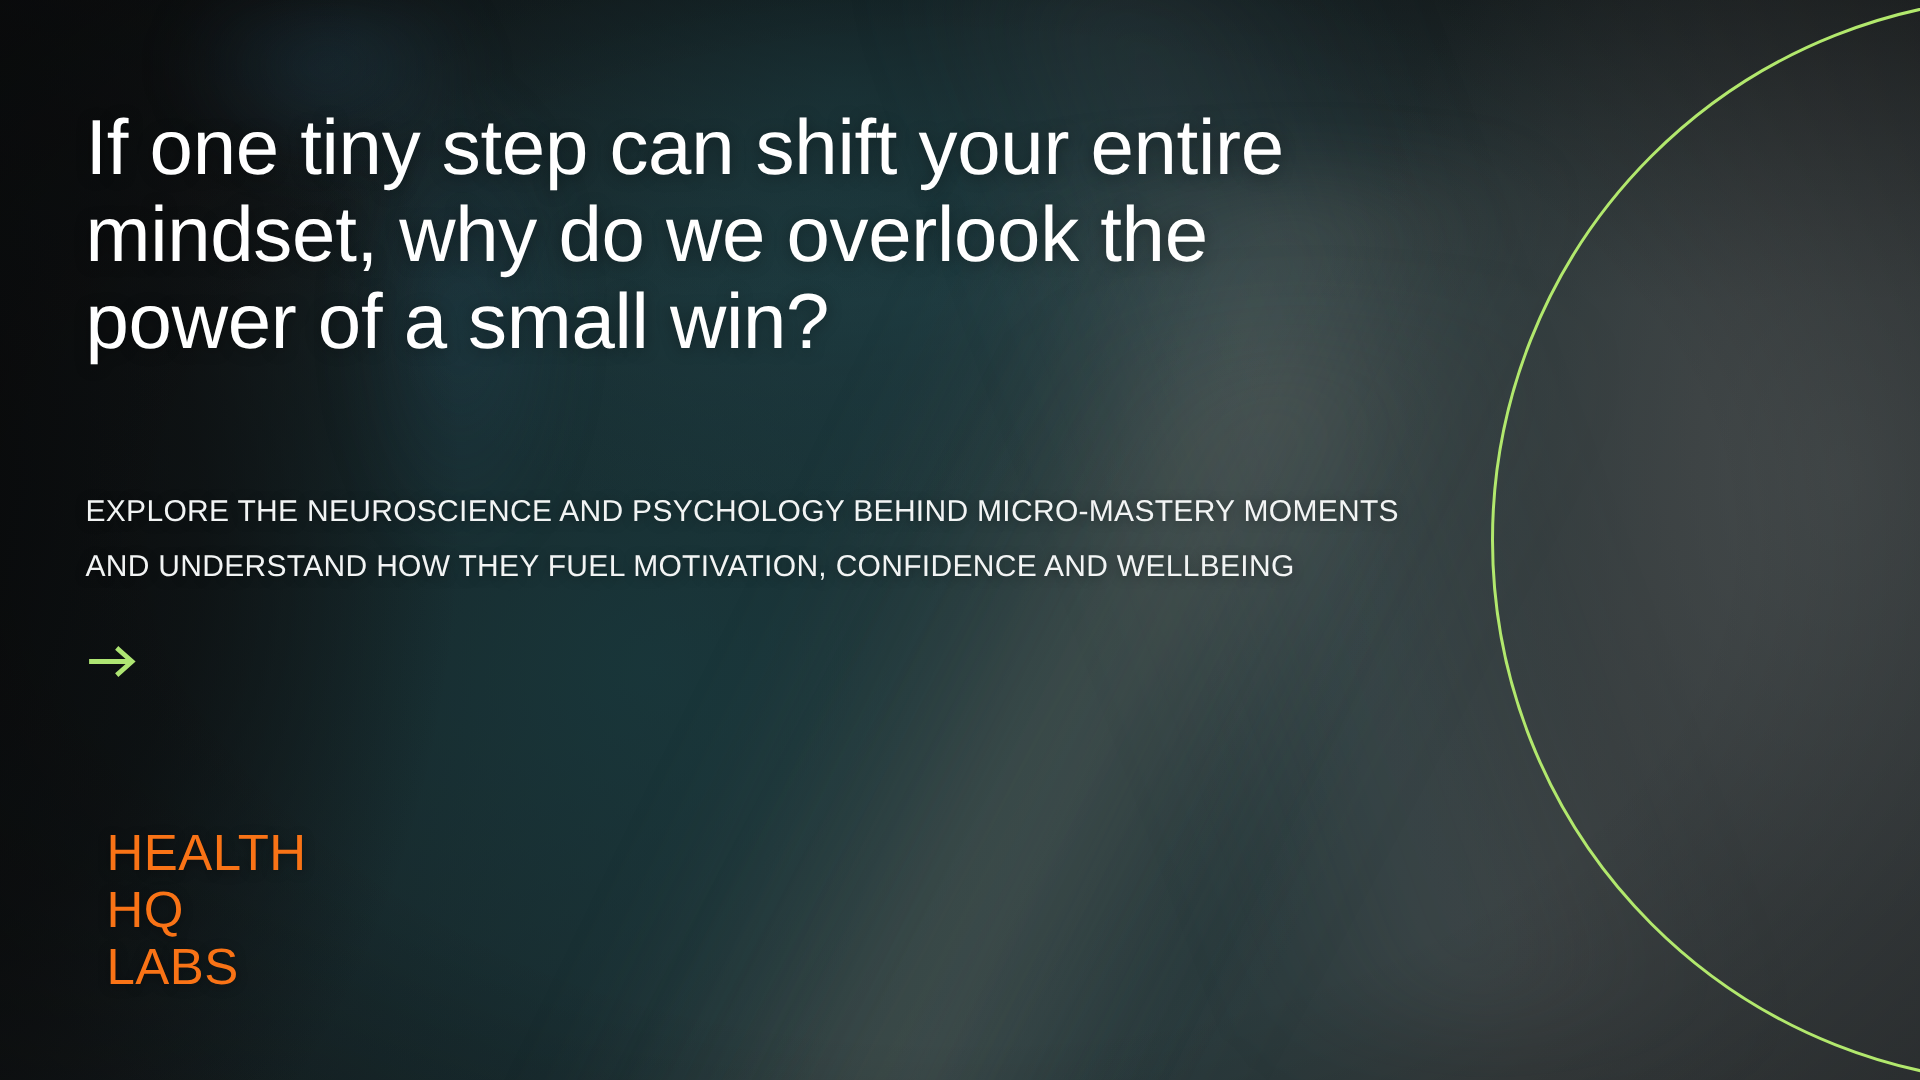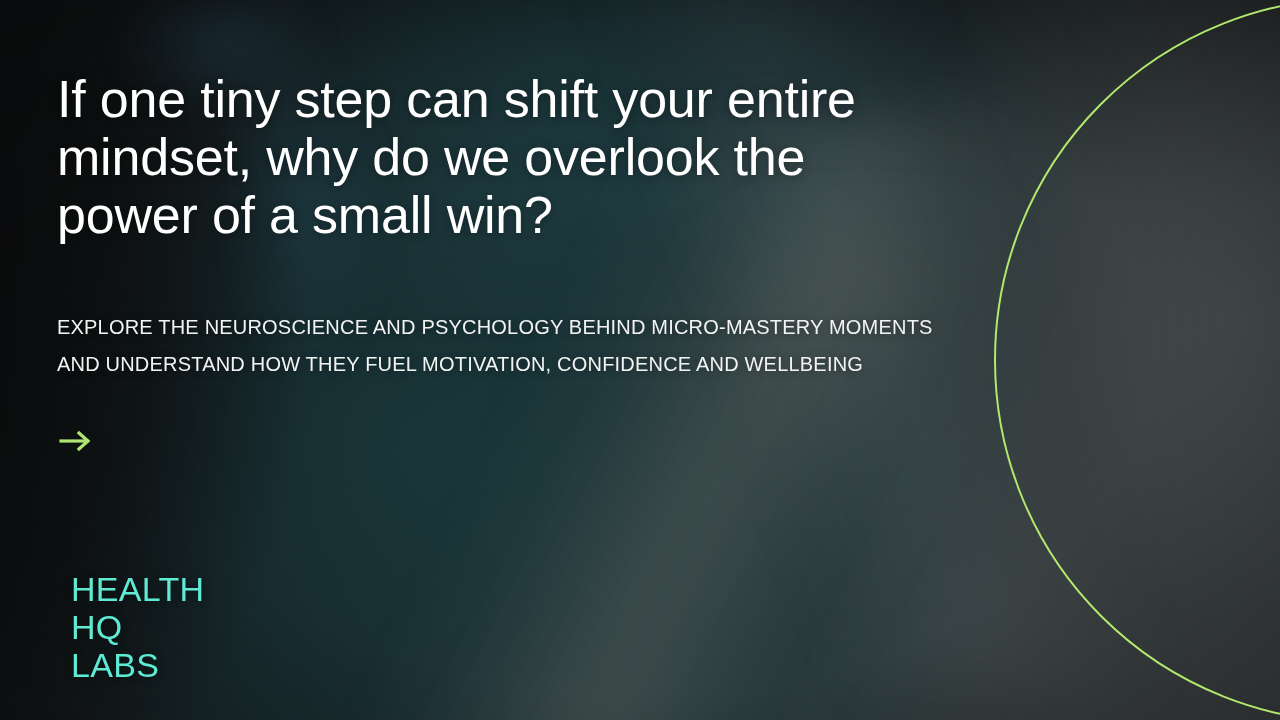--- a/index.html
+++ b/index.html
@@ -99,21 +99,21 @@
     font-size: 52px;
     font-weight: 400;
     line-height: 58px;
     letter-spacing: -0.2px;
     color: #ffffff;
     text-shadow: 0 1px 10px rgba(0,0,0,0.35);
   }
   .subtitle {
     position: absolute;
     left: 57px;
-    top: 309px;
+    top: 323px;
     width: 900px;
     margin: 0;
     font-size: 20px;
     font-weight: 400;
     line-height: 37px;
     letter-spacing: 0.2px;
     color: #f2f4f4;
     text-transform: uppercase;
     text-shadow: 0 1px 8px rgba(0,0,0,0.35);
   }
@@ -121,27 +121,27 @@
     position: absolute;
     left: 58px;
     top: 426px;
     width: 36px;
     height: 30px;
     display: block;
   }
   .logo {
     position: absolute;
     left: 71px;
-    top: 570px;
+    top: 550px;
     margin: 0;
     font-size: 34px;
     font-weight: 400;
     line-height: 38px;
     letter-spacing: 0.3px;
-    color: #5eead4;
+    color: #f97316;
     text-shadow: 0 1px 8px rgba(0,0,0,0.4);
   }
   .logo span { display: block; }
 </style>
 </head>
 <body>
 
 <div id="slide">
 
   <div class="bg-layer bg-base"></div>

